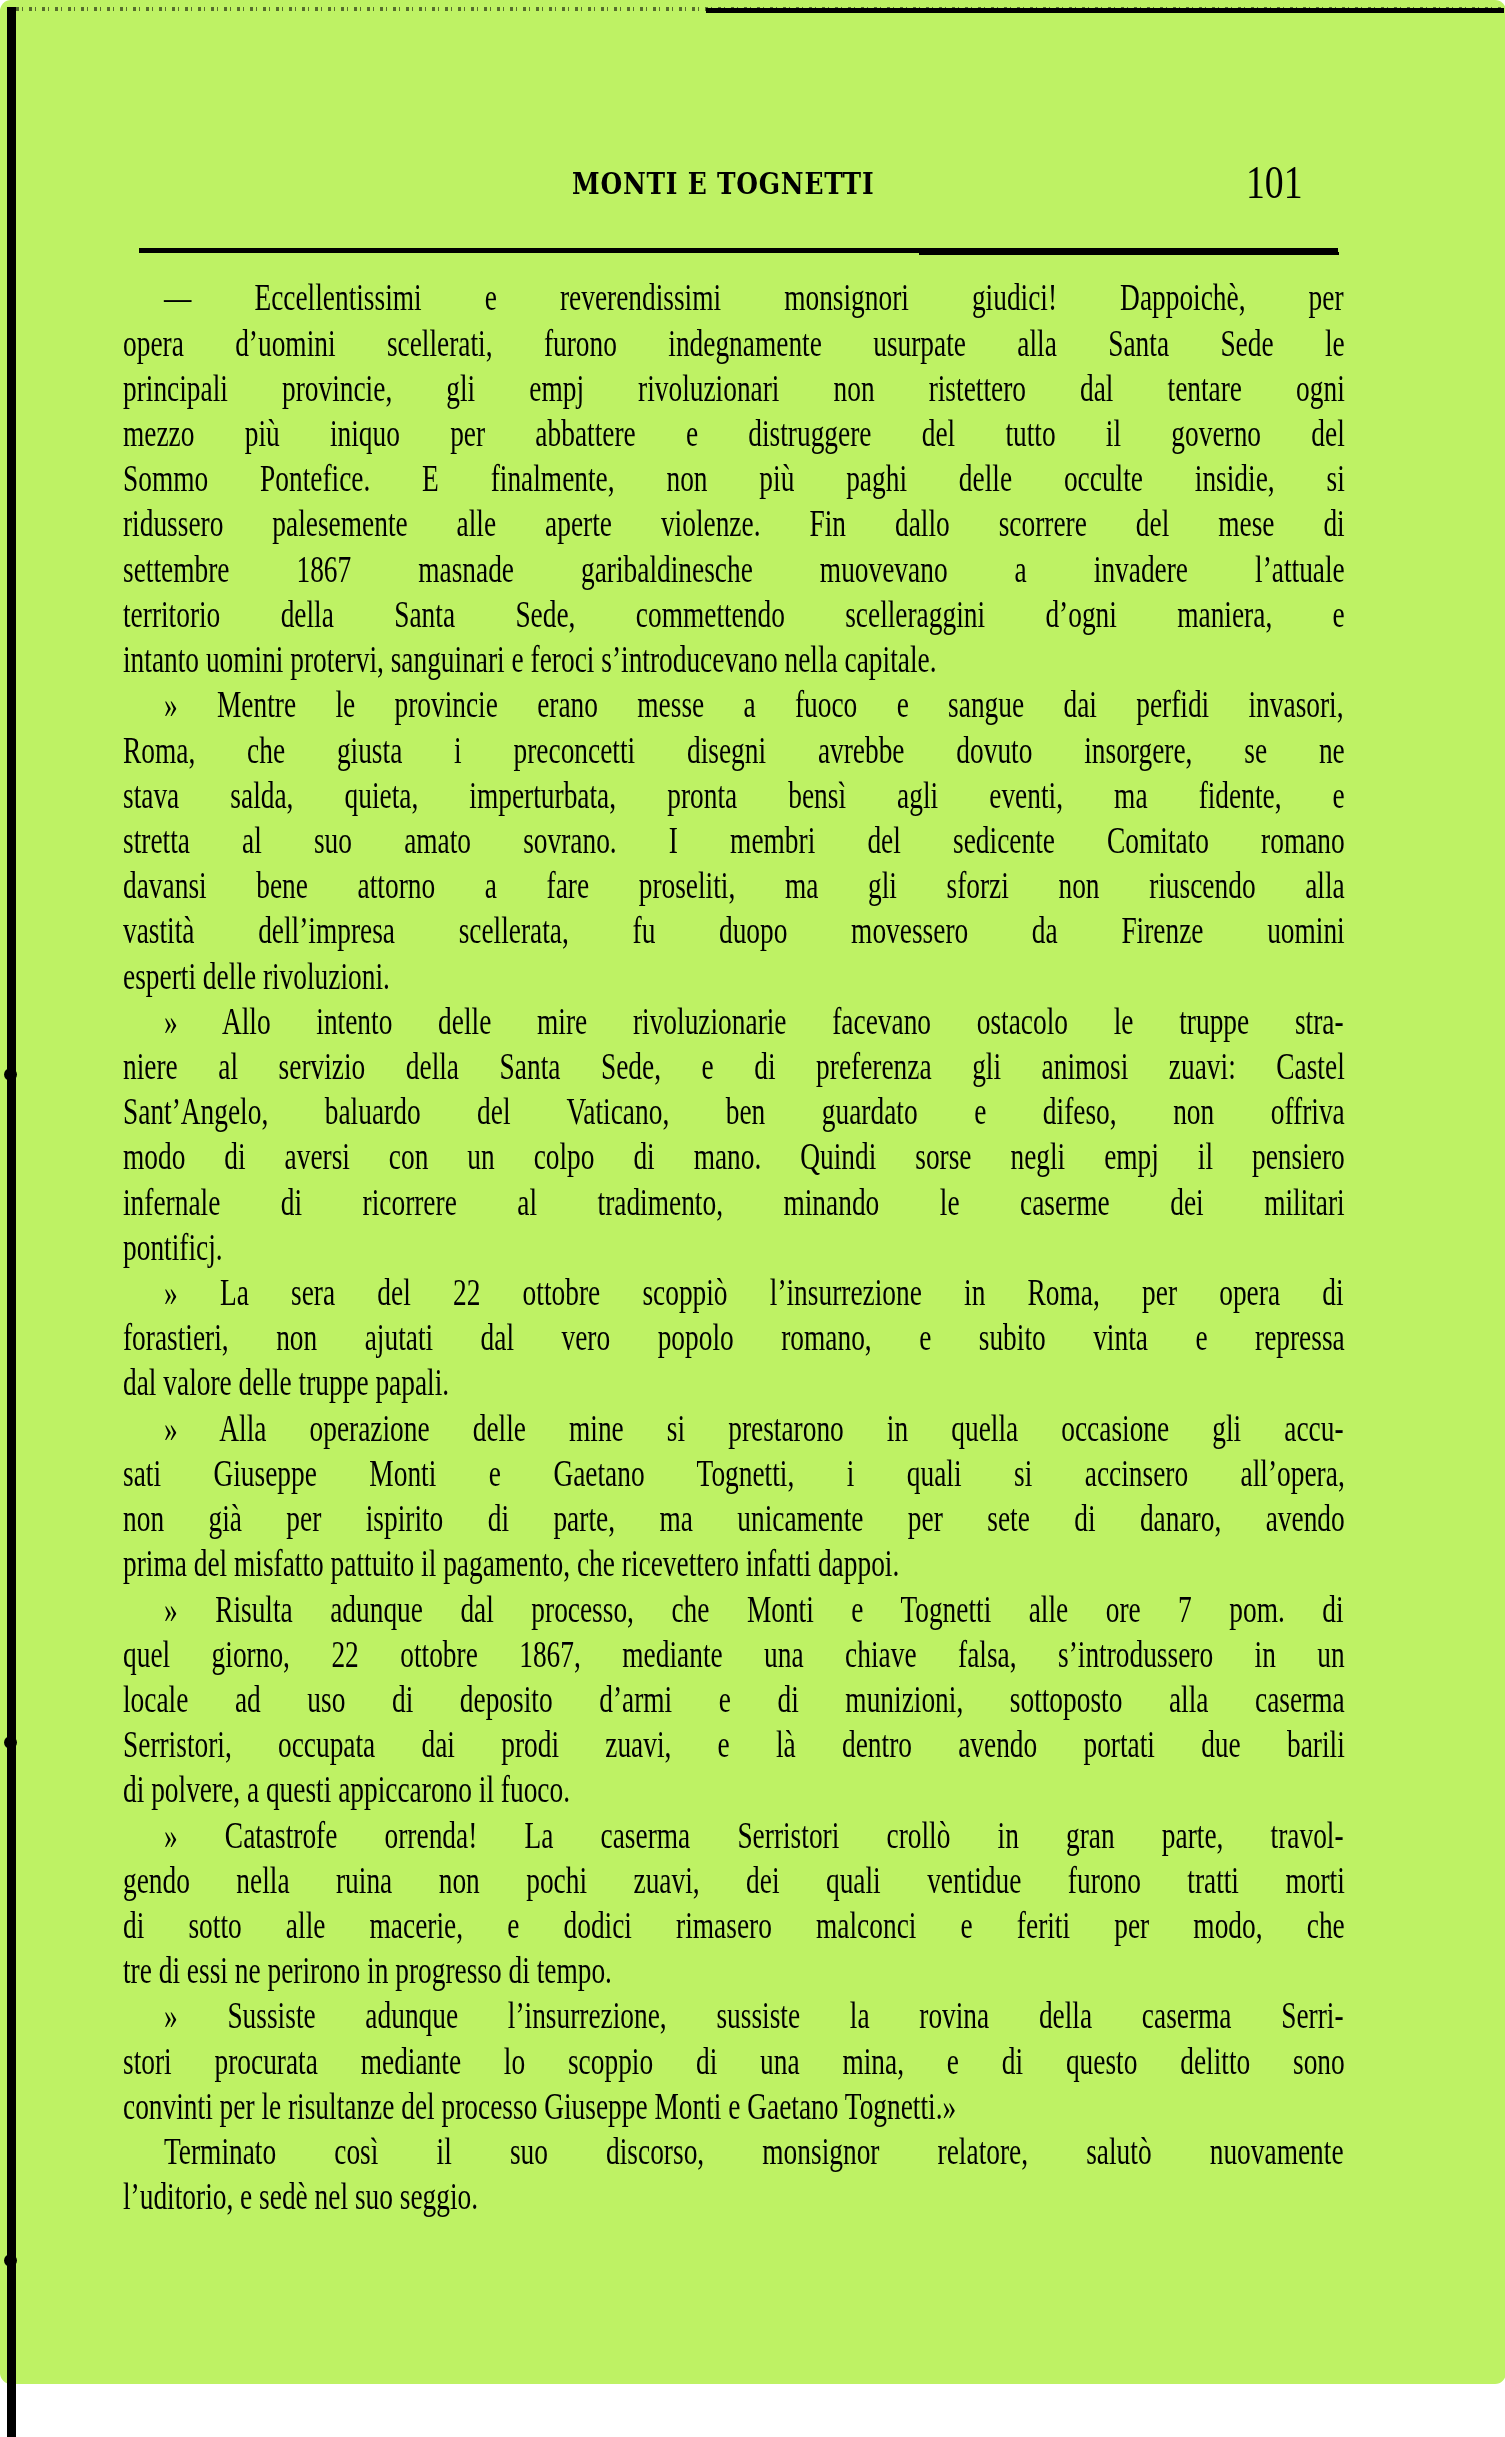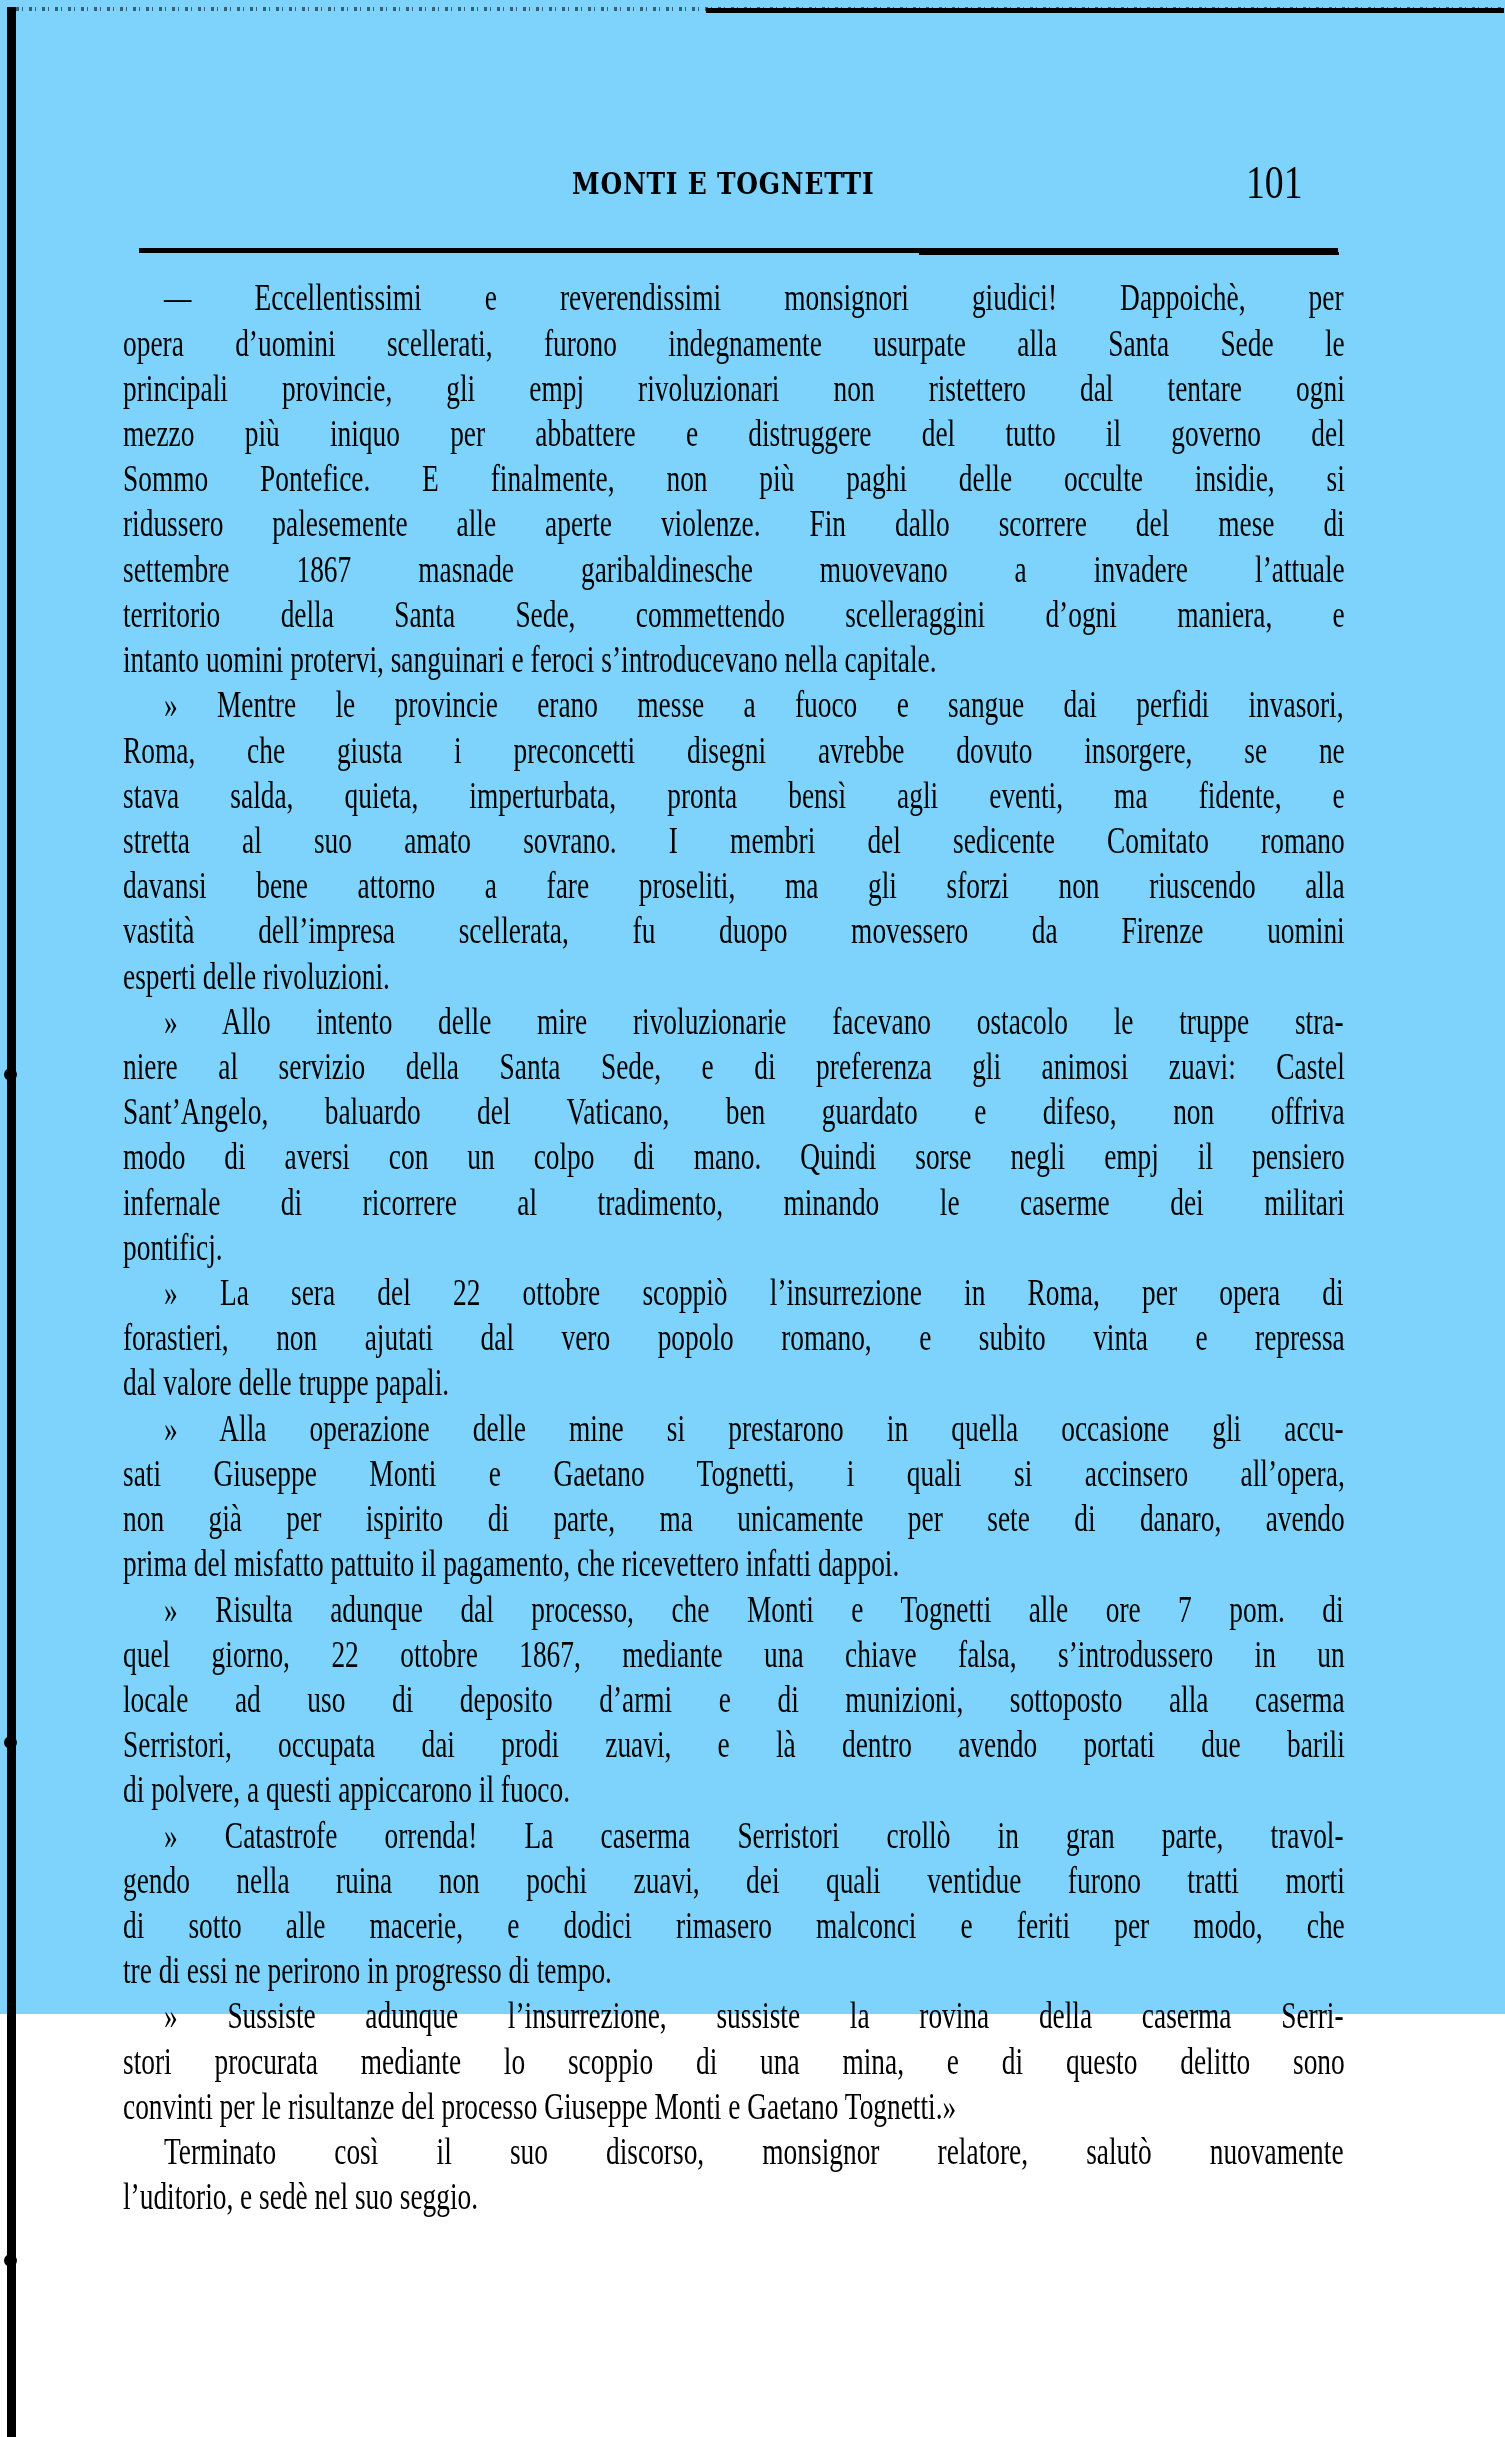--- a/index.html
+++ b/index.html
@@ -1,17 +1,17 @@
 <!DOCTYPE html>
 <html style="font-size:15px"><head>
 <meta charset="utf-8">
 <style>
   html, body { margin: 0; padding: 0; background: #ffffff; }
   body { width: 1506px; height: 2438px; position: relative; overflow: hidden; }
-  .page { position: absolute; left: 0; top: 0; width: 1506px; height: 2014px; background: #7dd3fc; }
+  .page { position: absolute; left: 0; top: 0; width: 1506px; height: 2384px; background: #bef264; border-radius: 11px; }
   .border-left { position: absolute; left: 7.4px; top: 7.4px; width: 8.4px; height: 2432px; background: #000; }
   .border-top-noise { position: absolute; left: 16px; top: 7.4px; width: 1485px; height: 3.7px;
     background: repeating-linear-gradient(90deg, #000 0 2.8px, transparent 2.8px 6.5px, #000 6.5px 7.4px, transparent 7.4px 13px); opacity: .55; }
   .border-top-right { position: absolute; left: 706px; top: 8.4px; width: 798px; height: 4.6px; background: #000; }
   .left-nub { position: absolute; left: 3.7px; width: 13px; height: 13px; background: #000; border-radius: 50%; }
   .running-head { position: absolute; left: 572px; top: 167px; width: 306px; height: 37px;
     font-family: "DejaVu Serif", serif; font-size: 29px; font-weight: bold; color: #000; white-space: nowrap;
     letter-spacing: 0.9px; transform: scaleX(0.86); transform-origin: left top; }
   .page-number { position: absolute; left: 1246px; top: 156px; font-family: "Liberation Serif", serif;
     font-size: 46px; color: #000; transform: scaleX(0.82); transform-origin: left top; }

